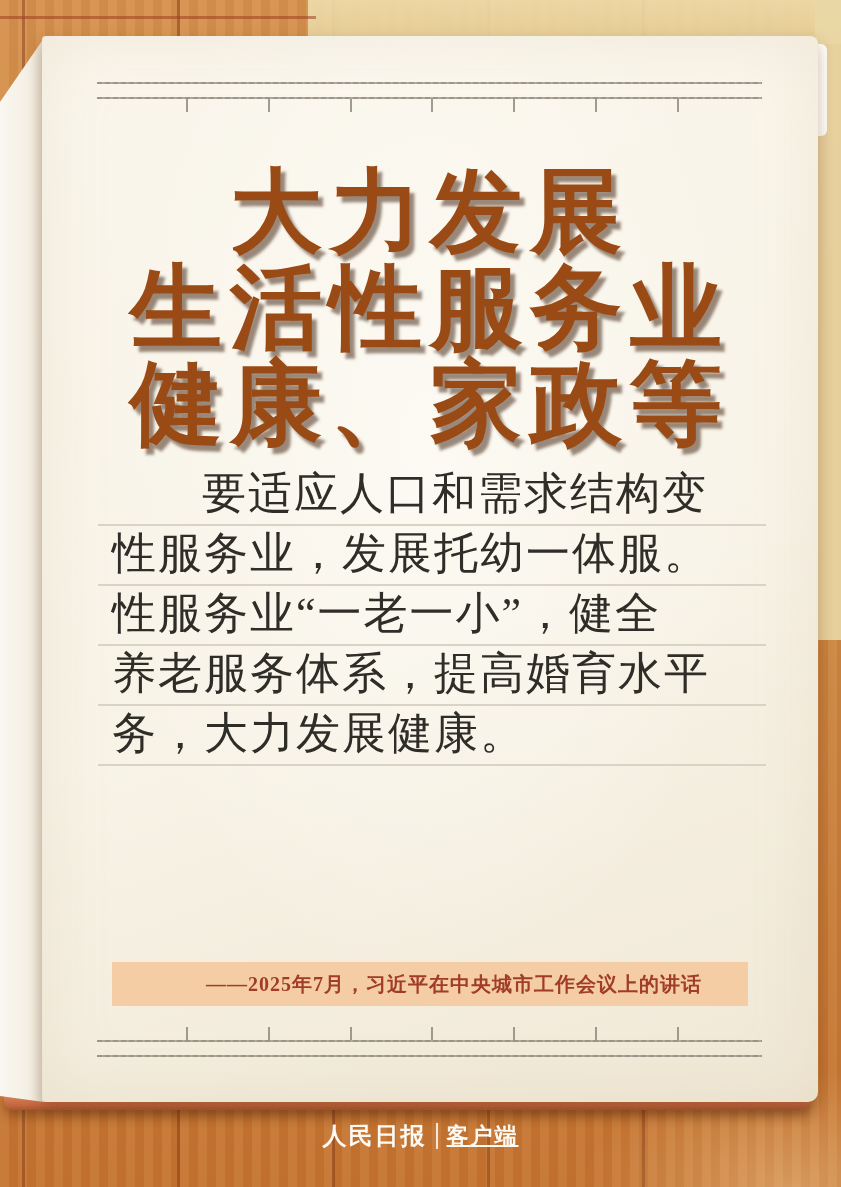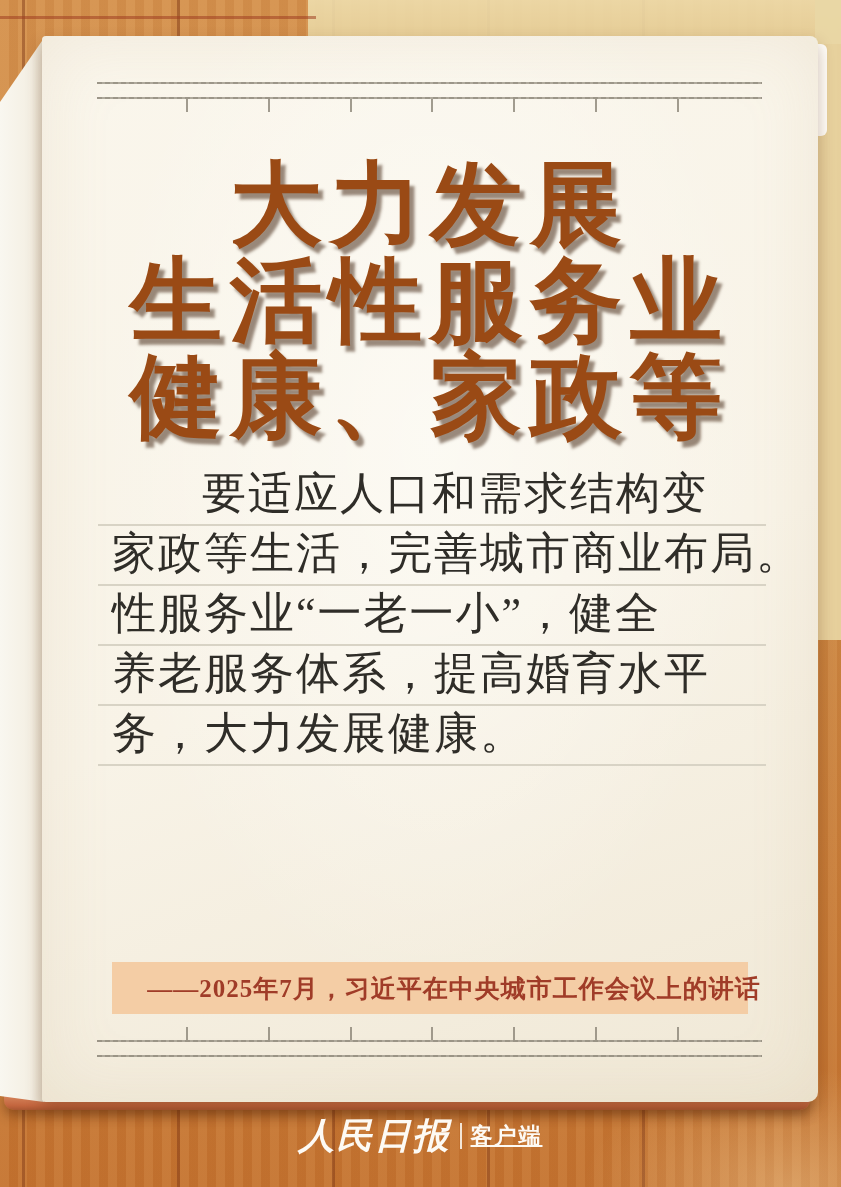--- a/index.html
+++ b/index.html
@@ -77,21 +77,21 @@
   .tick{
     position:absolute;width:2px;height:13px;background:#8b8577;opacity:.8;
   }
   .tick.down{top:63px;} .tick.up{top:991px;}
   .t0{left:144px;} .t1{left:226px;} .t2{left:308px;} .t3{left:389px;}
   .t4{left:471px;} .t5{left:553px;} .t6{left:635px;}
   
   .title-block{
     position:absolute;top:128px;left:0;right:0;
     text-align:center;
-    font-family:Liberation Mono, monospace;
+    font-family:Liberation Serif, serif;
     font-weight:bold;
     font-size:92px;line-height:96px;
     letter-spacing:8px;
     color:#9a4a15;
     text-shadow:5px 6px 3px rgba(56,26,6,.5);
     white-space:nowrap;
   }
   
   .body-lines{
     position:absolute;top:430px;left:56px;right:52px;text-align:center;
@@ -104,39 +104,39 @@
     box-sizing:border-box;
     font-family:"Liberation Serif",serif;
     font-size:44px;line-height:50px;
     letter-spacing:2px;
     color:#2f2d28;
     white-space:nowrap;
   }
   .body-line.indent{padding-left:104px;}
   
   .attribution{
-    position:absolute;top:926px;left:70px;right:70px;height:52px;
+    position:absolute;top:926px;left:70px;right:70px;height:44px;
     background:#f4cda5;
     display:flex;align-items:center;justify-content:center;
     font-family:"Liberation Serif",serif;
-    font-size:25px;font-weight:600;
+    font-size:20px;font-weight:600;
     letter-spacing:1px;
     color:#a03c28;
     white-space:nowrap;
     padding-left:48px;
   }
   
   .brand{
     position:absolute;left:0;right:0;top:1116px;height:40px;
     display:flex;align-items:center;justify-content:center;
     z-index:4;color:#fdfaf4;
   }
   .brand-script{
     font-family:"Liberation Serif",serif;
-    font-style:italic;font-weight:600;font-size:36px;
+    font-weight:600;font-size:24px;
     letter-spacing:2px;
   }
   .brand-divider{
     width:2px;height:26px;background:rgba(253,250,244,.85);
     margin:0 9px;
   }
   .brand-client{
     font-family:"Liberation Sans",sans-serif;
     font-weight:bold;font-size:22px;letter-spacing:2px;text-decoration:underline;
   }
@@ -169,21 +169,21 @@
   <div class="tick down t6"></div>
 
   <div class="title-block">
     <div>大力发展</div>
     <div>生活性服务业</div>
     <div>健康、家政等</div>
   </div>
 
   <div class="body-lines">
     <div class="body-line indent">要适应人口和需求结构变</div>
-    <div class="body-line">家政等生活，完善城市商业布局。</div>
+    <div class="body-line">性服务业，发展托幼一体服。</div>
     <div class="body-line">性服务业“一老一小”，健全</div>
     <div class="body-line">养老服务体系，提高婚育水平</div>
     <div class="body-line">务，大力发展健康。</div>
   </div>
 
   <div class="attribution">
     <span>——2025年7月，习近平在中央城市工作会议上的讲话</span>
   </div>
 
   <div class="tick up t0"></div>

